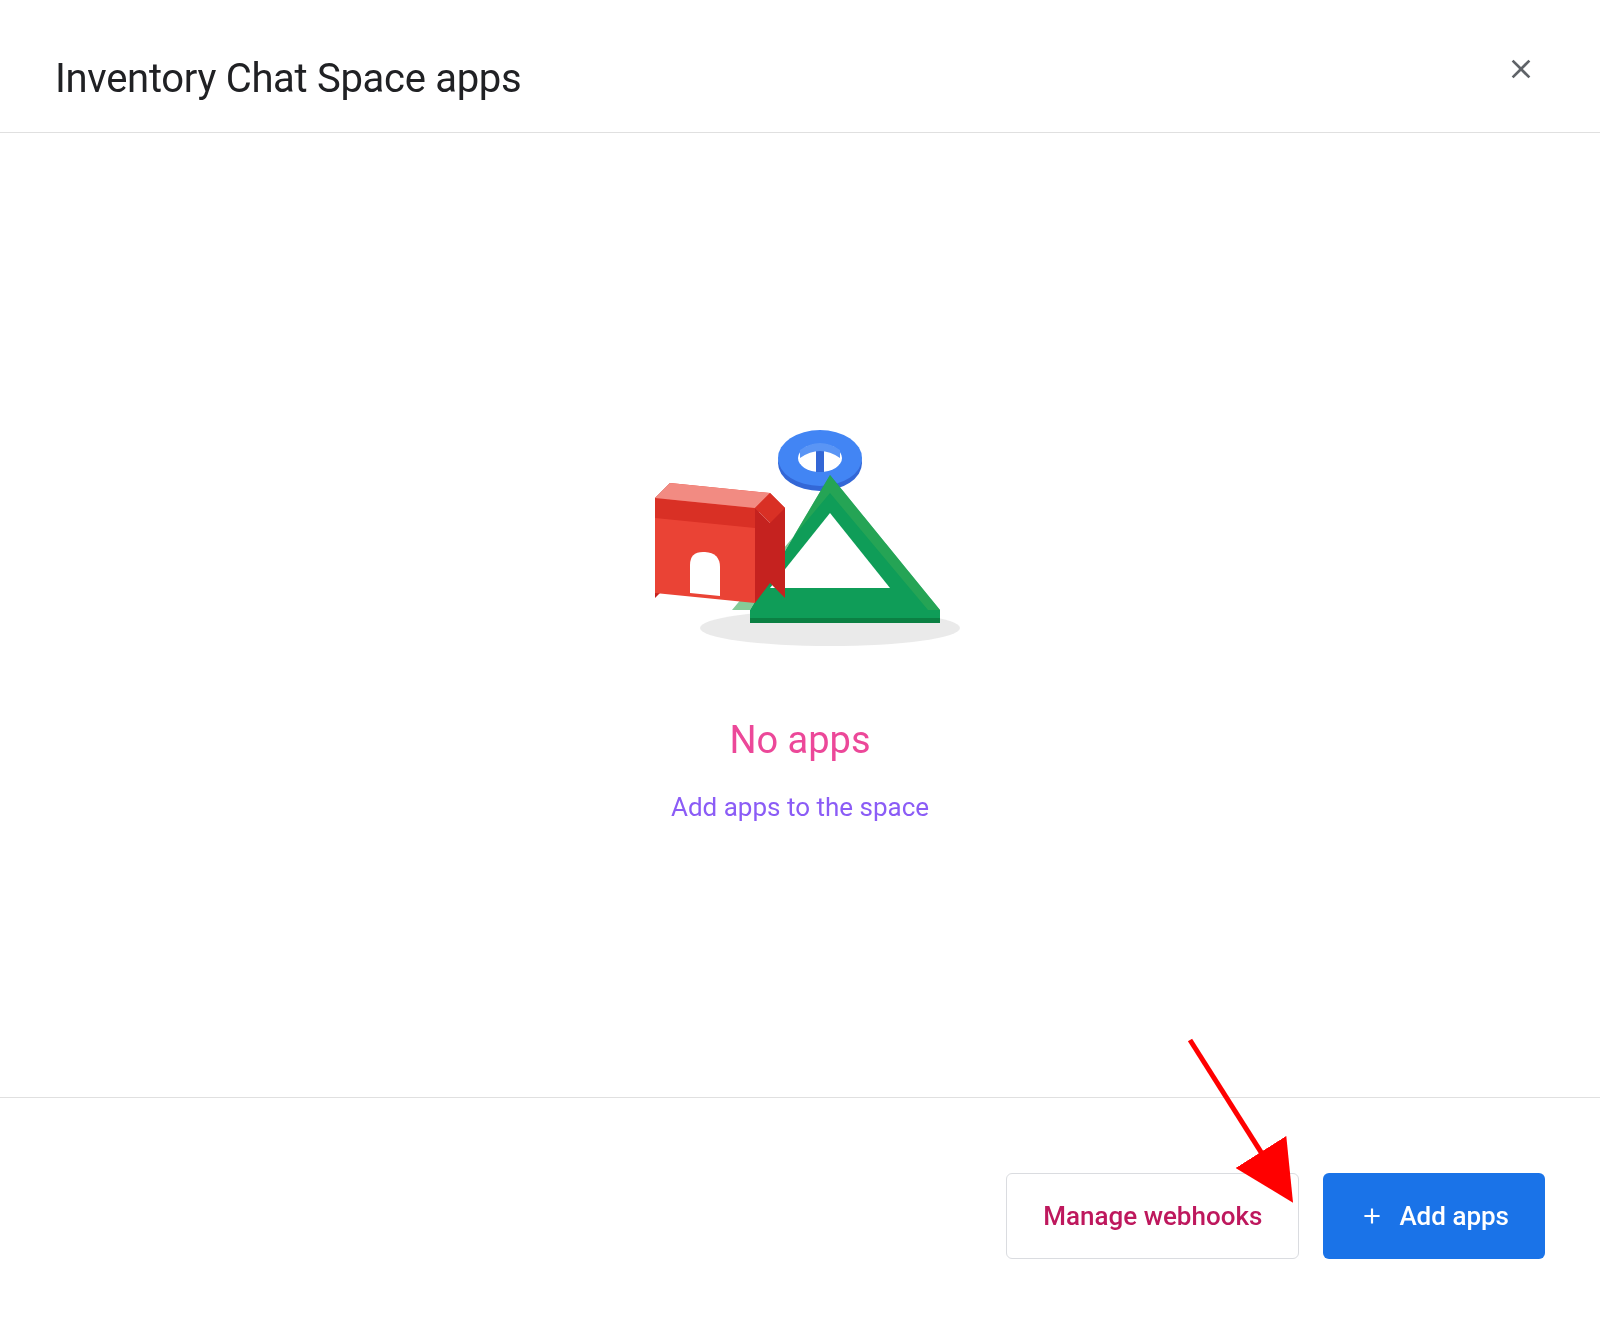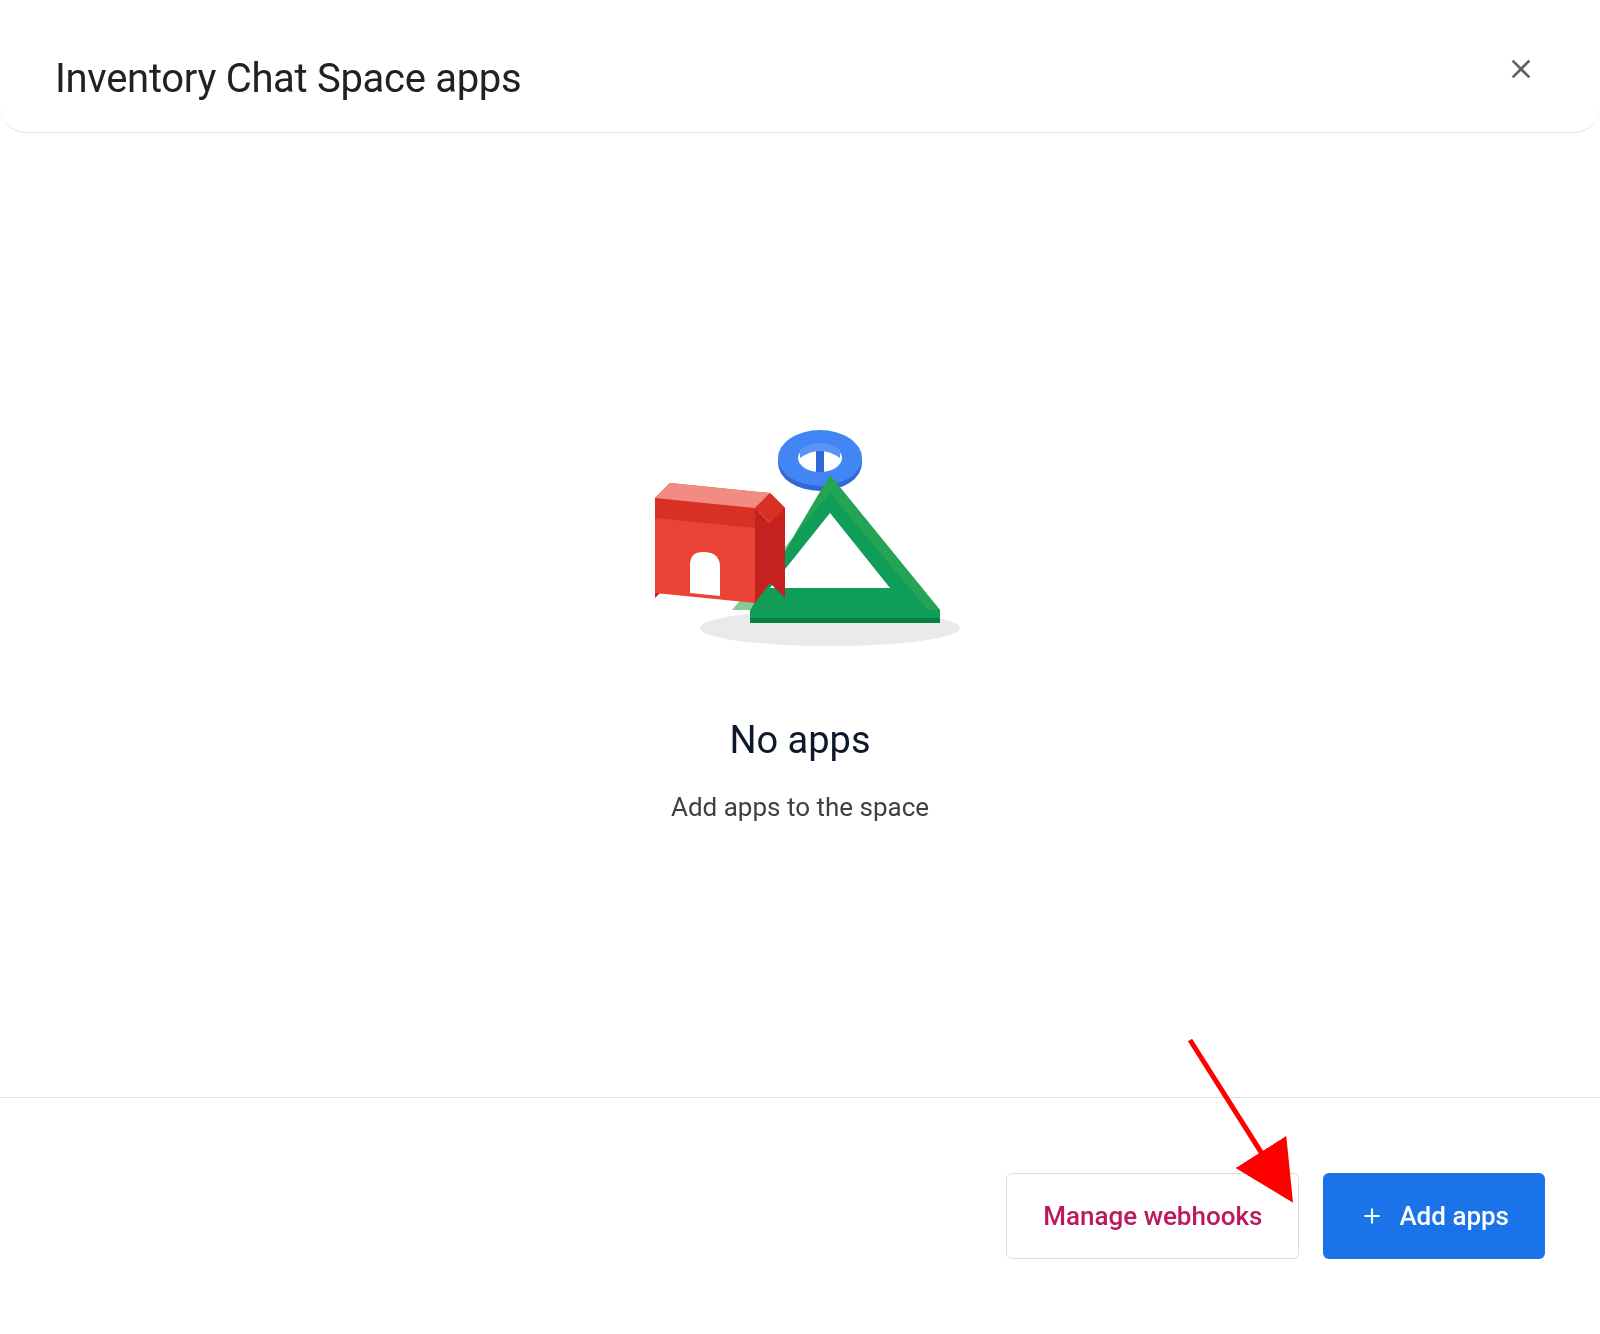--- a/index.html
+++ b/index.html
@@ -16,21 +16,20 @@
       display: flex;
       flex-direction: column;
       background: #fff;
     }
     .header {
       padding: 55px 55px 30px 55px;
       border-bottom: 1px solid #e0e0e0;
       display: flex;
       justify-content: space-between;
       align-items: flex-start;
-      border-radius: 26px;
     }
     .header-text {
       display: flex;
       flex-direction: column;
       gap: 10px;
     }
     .title {
       font-size: 40px;
       font-weight: 400;
       color: #202124;
@@ -65,26 +64,26 @@
       padding: 40px;
     }
     .illustration {
       width: 340px;
       height: 250px;
       margin-bottom: 60px;
     }
     .empty-title {
       font-size: 38px;
       font-weight: 400;
-      color: #0f172a;
+      color: #ec4899;
       margin-bottom: 30px;
     }
     .empty-subtitle {
       font-size: 26px;
-      color: #404040;
+      color: #8b5cf6;
       font-weight: 400;
     }
     .footer {
       border-top: 1px solid #e0e0e0;
       padding: 75px 55px 75px 55px;
       display: flex;
       justify-content: flex-end;
       gap: 24px;
     }
     .btn {

